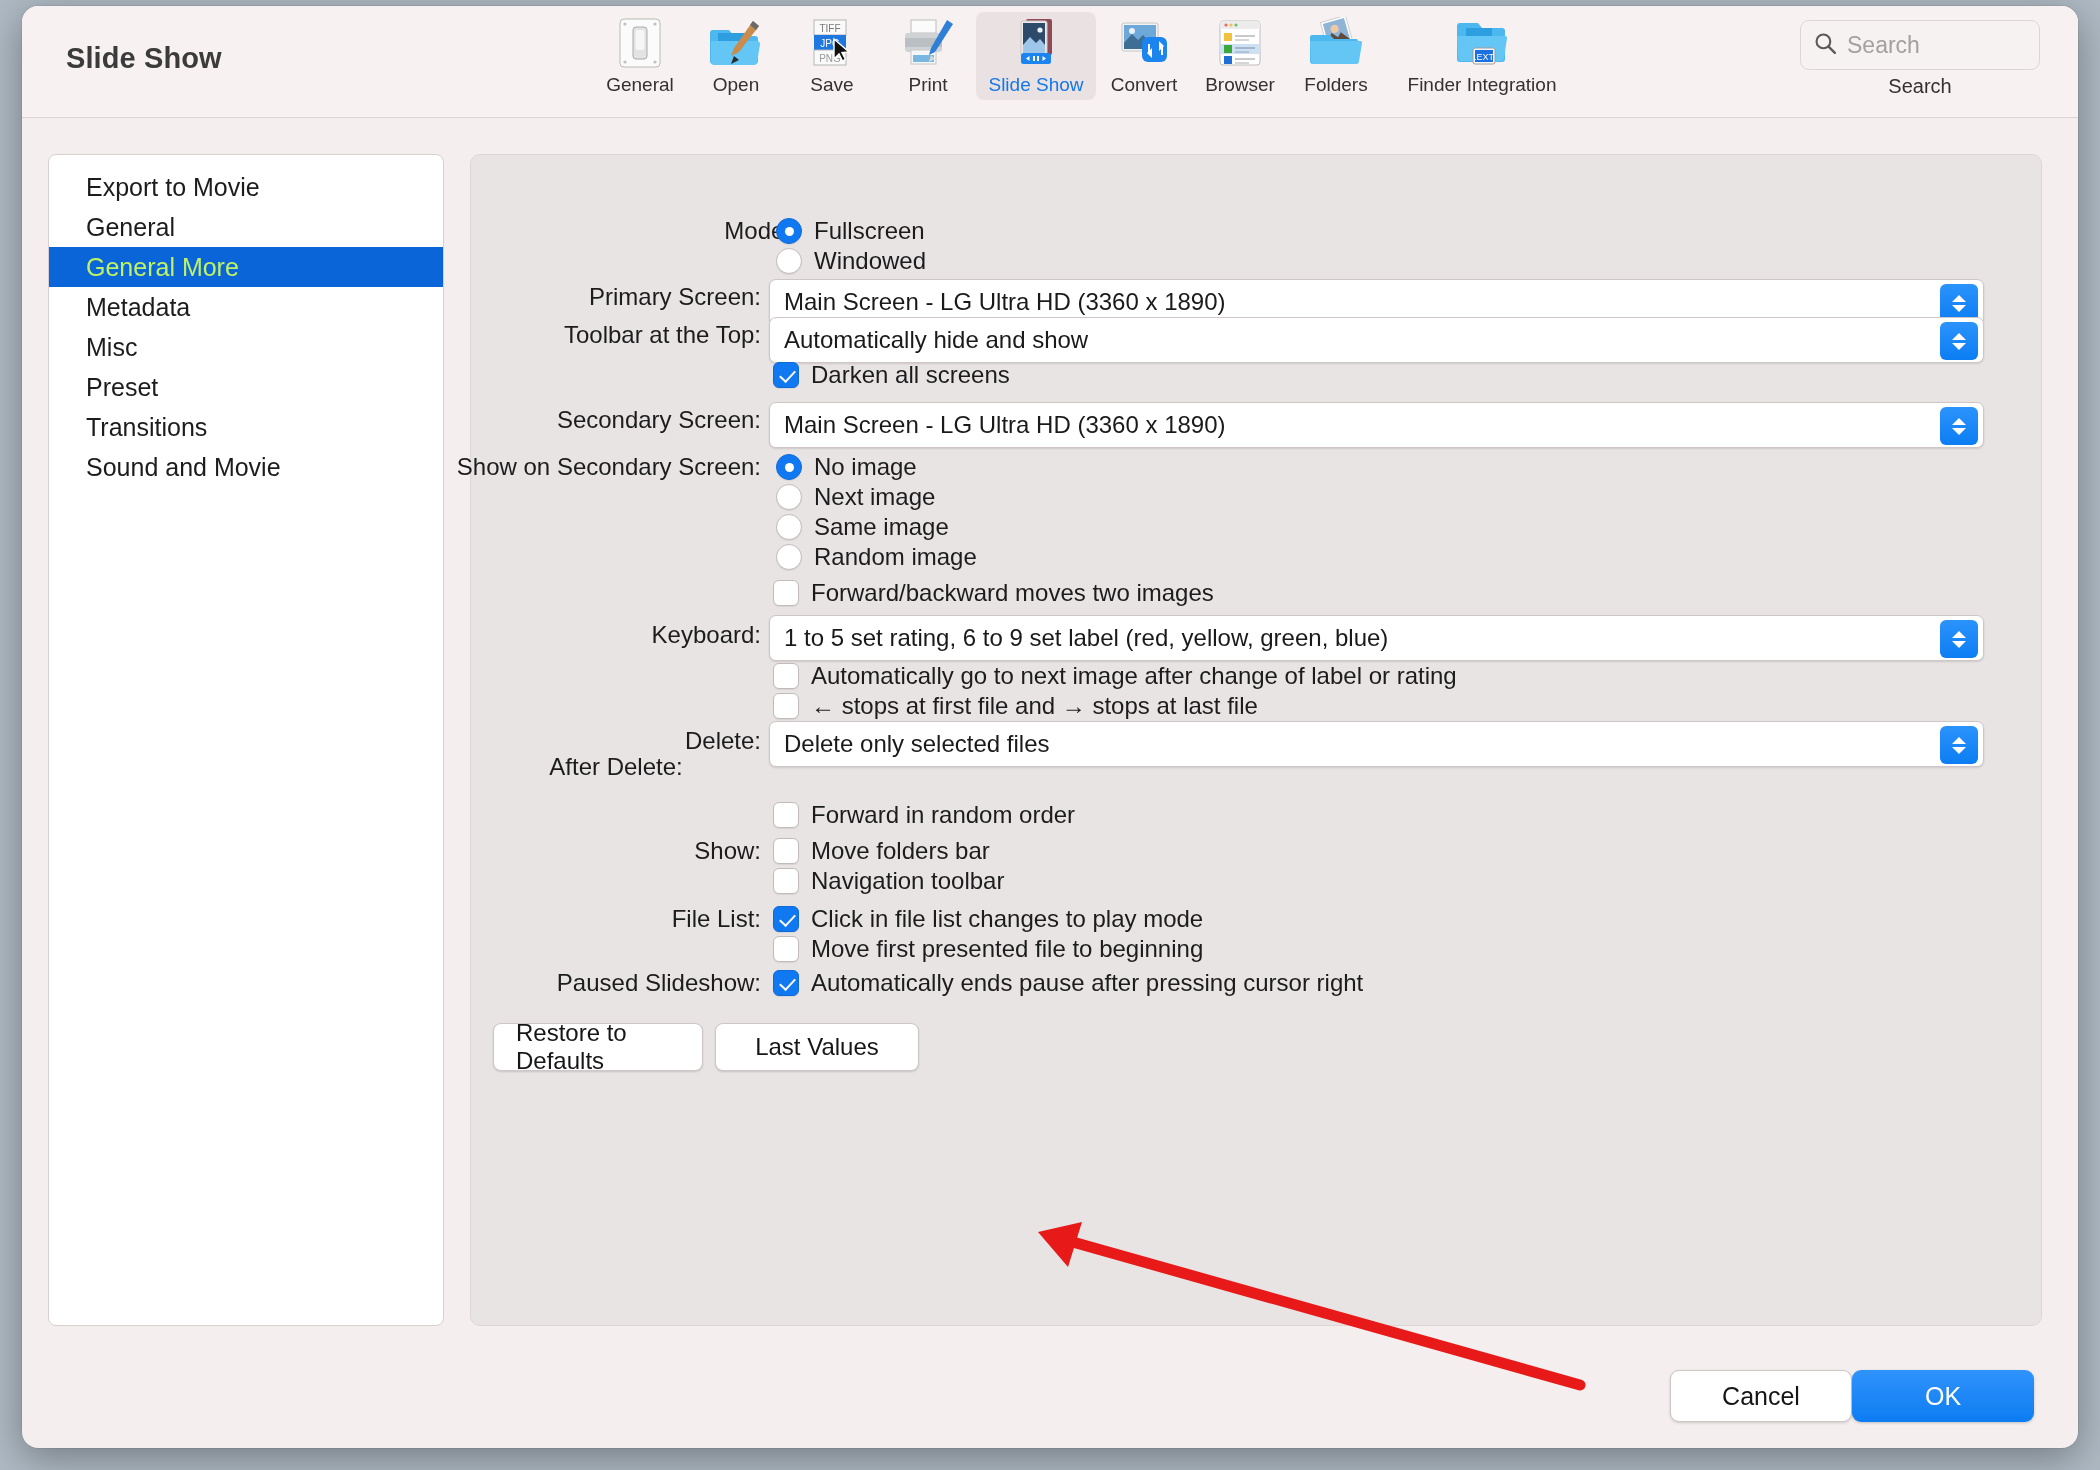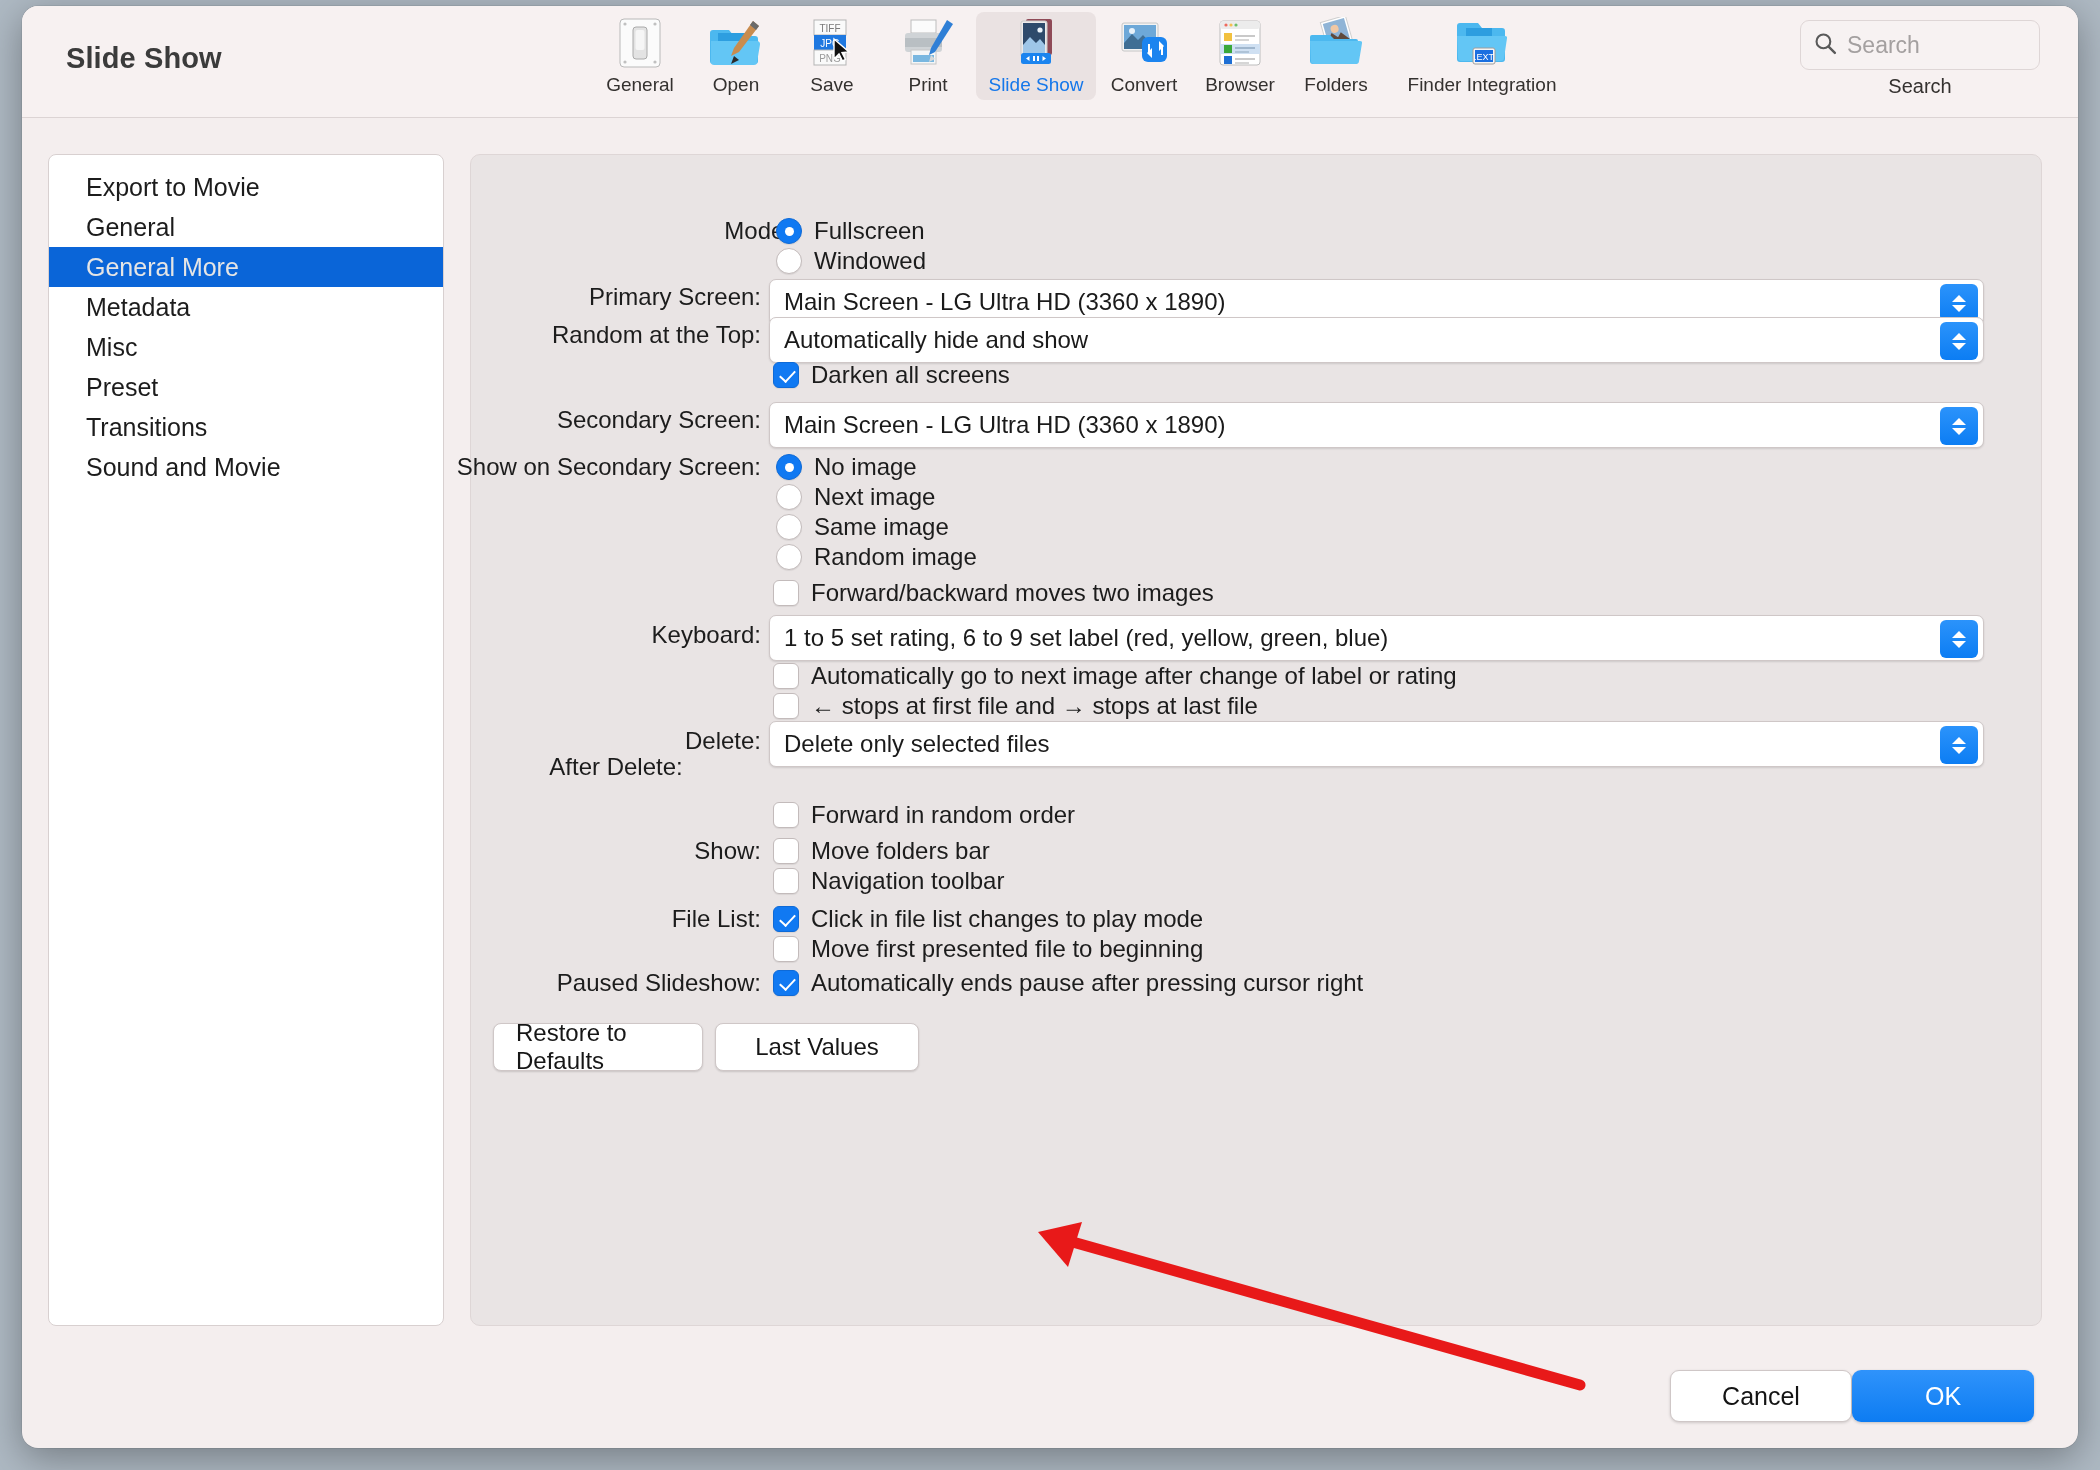--- a/index.html
+++ b/index.html
@@ -70,21 +70,21 @@
   .sidebar {
     position: absolute; left: 26px; top: 36px;
     width: 396px; height: 1172px;
     background: #ffffff; border: 1px solid #d8d0d0;
     border-radius: 8px; padding-top: 12px; overflow: hidden;
   }
   .side-item {
     height: 40px; display: flex; align-items: center;
     padding-left: 37px; font-size: 25px; color: #1c1c1c;
   }
-  .side-item.sel { background: #0a65d8; color: #e5e5e5; }
+  .side-item.sel { background: #0a65d8; color: #bef264; }
 
   .panel {
     position: absolute; left: 448px; top: 36px;
     width: 1572px; height: 1172px;
     background: #e9e4e4; border-radius: 10px;
     border: 1px solid #ded6d6;
   }
 
   
   .row { position: absolute; display: flex; align-items: center; }
@@ -398,21 +398,21 @@
         </div>
         <div class="popup" style="position:absolute;left:298px;top:124px;width:1215px">
           <span class="popup-val">Main Screen - LG Ultra HD (3360 x 1890)</span>
           <span class="stepper">
               <i class="chev up"></i>
               <i class="chev dn"></i>
             </span>
         </div>
 
         <div class="row" style="left:0;top:166px;width:290px;justify-content:flex-end">
-          <span class="lbl">Random at the Top:</span>
+          <span class="lbl">Toolbar at the Top:</span>
         </div>
         <div class="popup" style="position:absolute;left:298px;top:162px;width:1215px">
           <span class="popup-val">Automatically hide and show</span>
           <span class="stepper">
               <i class="chev up"></i>
               <i class="chev dn"></i>
             </span>
         </div>
 
         <div class="row ctl" style="left:302px;top:206px">

